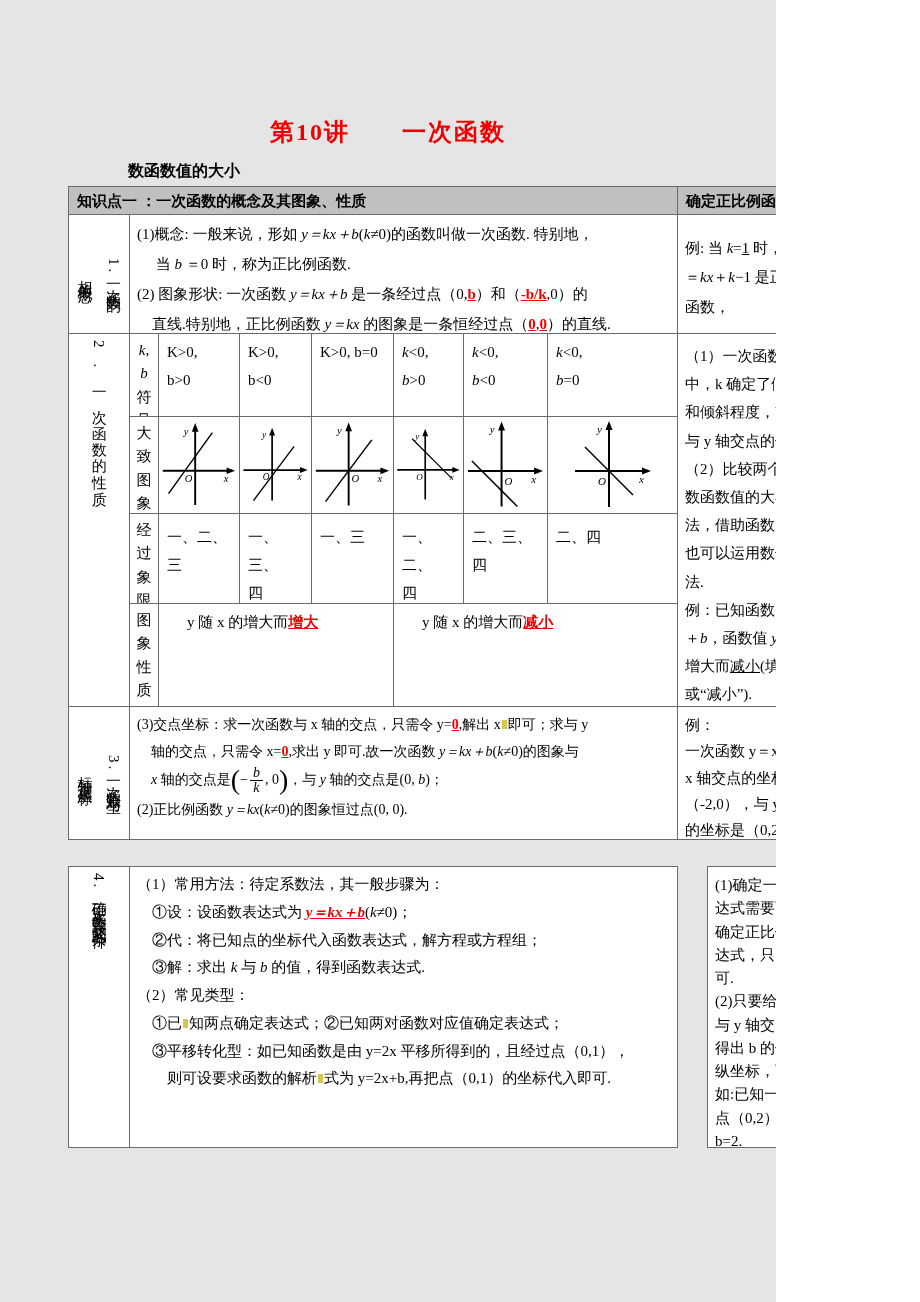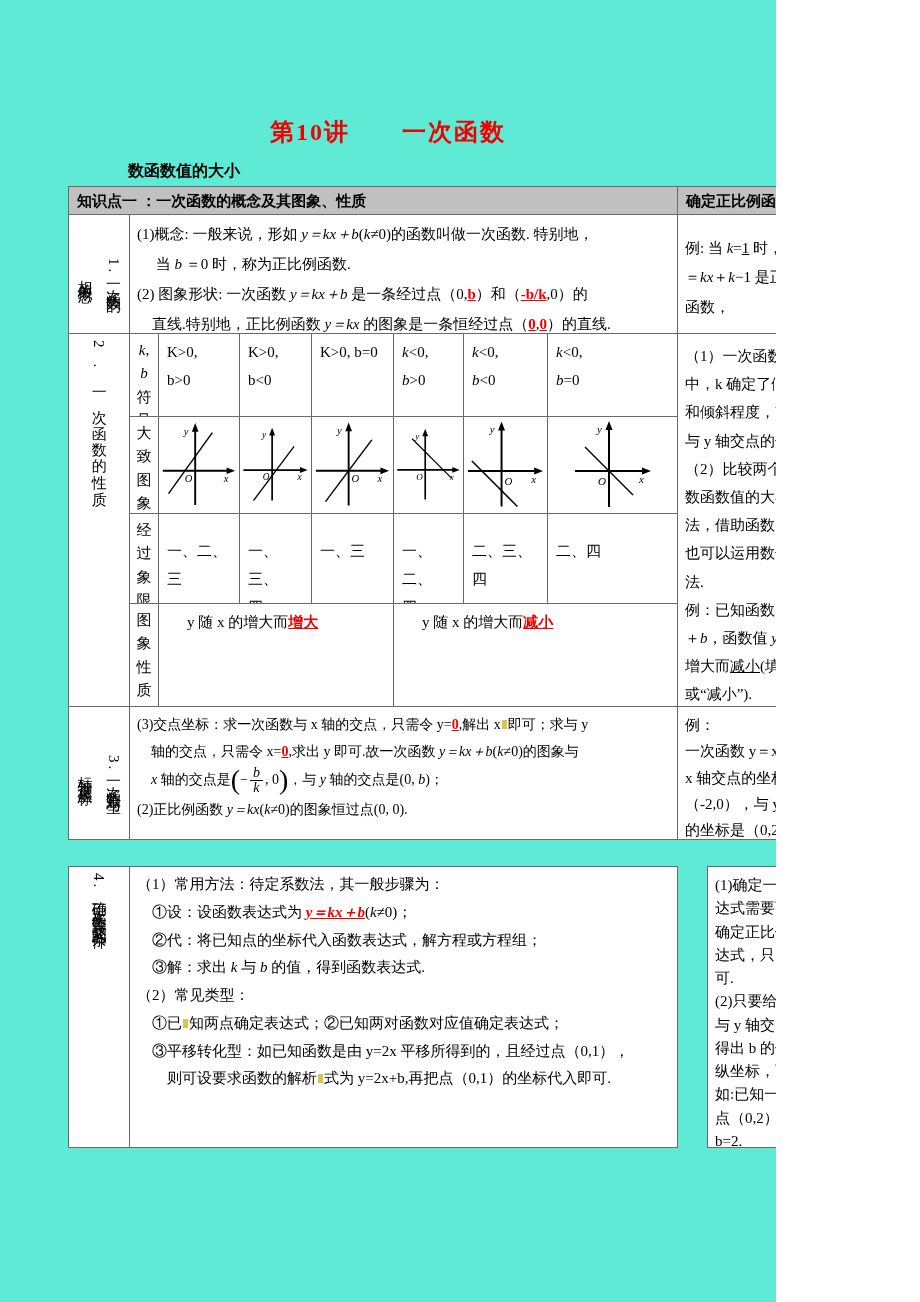--- a/index.html
+++ b/index.html
@@ -1,16 +1,16 @@
 <!DOCTYPE html>
 <html><head>
 <meta charset="utf-8">
 <style>
   html,body{margin:0;padding:0;background:#ffffff;}
-  .page{position:relative;width:776px;height:1302px;background:#5eead4;overflow:hidden;
+  .page{position:relative;width:776px;height:1302px;background:#e5e5e5;overflow:hidden;
         font-family:"Liberation Serif","DejaVu Serif",serif;color:#000;}
   .cell{position:absolute;box-sizing:border-box;border:1px solid #6a6a6a;background:#fff;overflow:hidden;}
   .doc-title{position:absolute;left:0;top:116px;width:100%;text-align:center;
              color:#f00000;font-weight:bold;font-size:24px;letter-spacing:2px;
              font-family:"Liberation Serif",serif;}
   .doc-subtitle{position:absolute;left:128px;top:161px;font-size:16px;font-weight:bold;
              font-family:"Liberation Sans",sans-serif;}
   .hdr{background:#c0c0c0;font-family:"Liberation Sans",sans-serif;font-weight:bold;
        font-size:15px;line-height:27px;padding-left:8px;white-space:nowrap;}
   .vcell{display:flex;justify-content:center;}
@@ -21,21 +21,21 @@
   .vtext.toppad{padding-top:6px;}
   .sublab{font-size:15px;line-height:1.55;text-align:center;white-space:pre-wrap;padding-top:5px;}
   .content{font-size:15px;line-height:2.0;padding:4px 6px 4px 7px;white-space:pre-wrap;}
   .content.tight{font-size:14px;line-height:1.95;}
   .content.mid{line-height:1.85;}
   .note{font-size:15px;line-height:1.88;padding:5px 5px 12px 7px;white-space:pre-wrap;}
   .note.center1{padding-top:19px;line-height:1.95;}
   .note.lh175{line-height:1.75;}
   .note.lh155{line-height:1.55;}
   .signcell{font-size:15px;line-height:1.85;padding:5px 4px 4px 8px;white-space:pre-wrap;}
-  .quadcell{font-size:15px;line-height:1.85;padding:24px 4px 4px 8px;white-space:pre-wrap;}
+  .quadcell{font-size:15px;line-height:1.85;padding:10px 4px 4px 8px;white-space:pre-wrap;}
   .propcell{font-size:15px;padding:9px 0 0 28px;white-space:pre-wrap;}
   .graphcell{display:flex;align-items:center;justify-content:center;}
   
   .m{font-style:italic;font-family:"Liberation Serif",serif;}
   .ru{color:#f00000;font-weight:bold;text-decoration:underline;}
   .rbi{color:#f00000;font-weight:bold;font-style:italic;text-decoration:underline;}
   .u{text-decoration:underline;}
   .ys{display:inline-block;width:5px;height:9px;background:#d8c54d;margin:0 1px;}
   .bigp{font-size:28px;font-weight:400;vertical-align:-5px;line-height:0;}
   .frac{display:inline-block;vertical-align:middle;text-align:center;font-style:italic;

